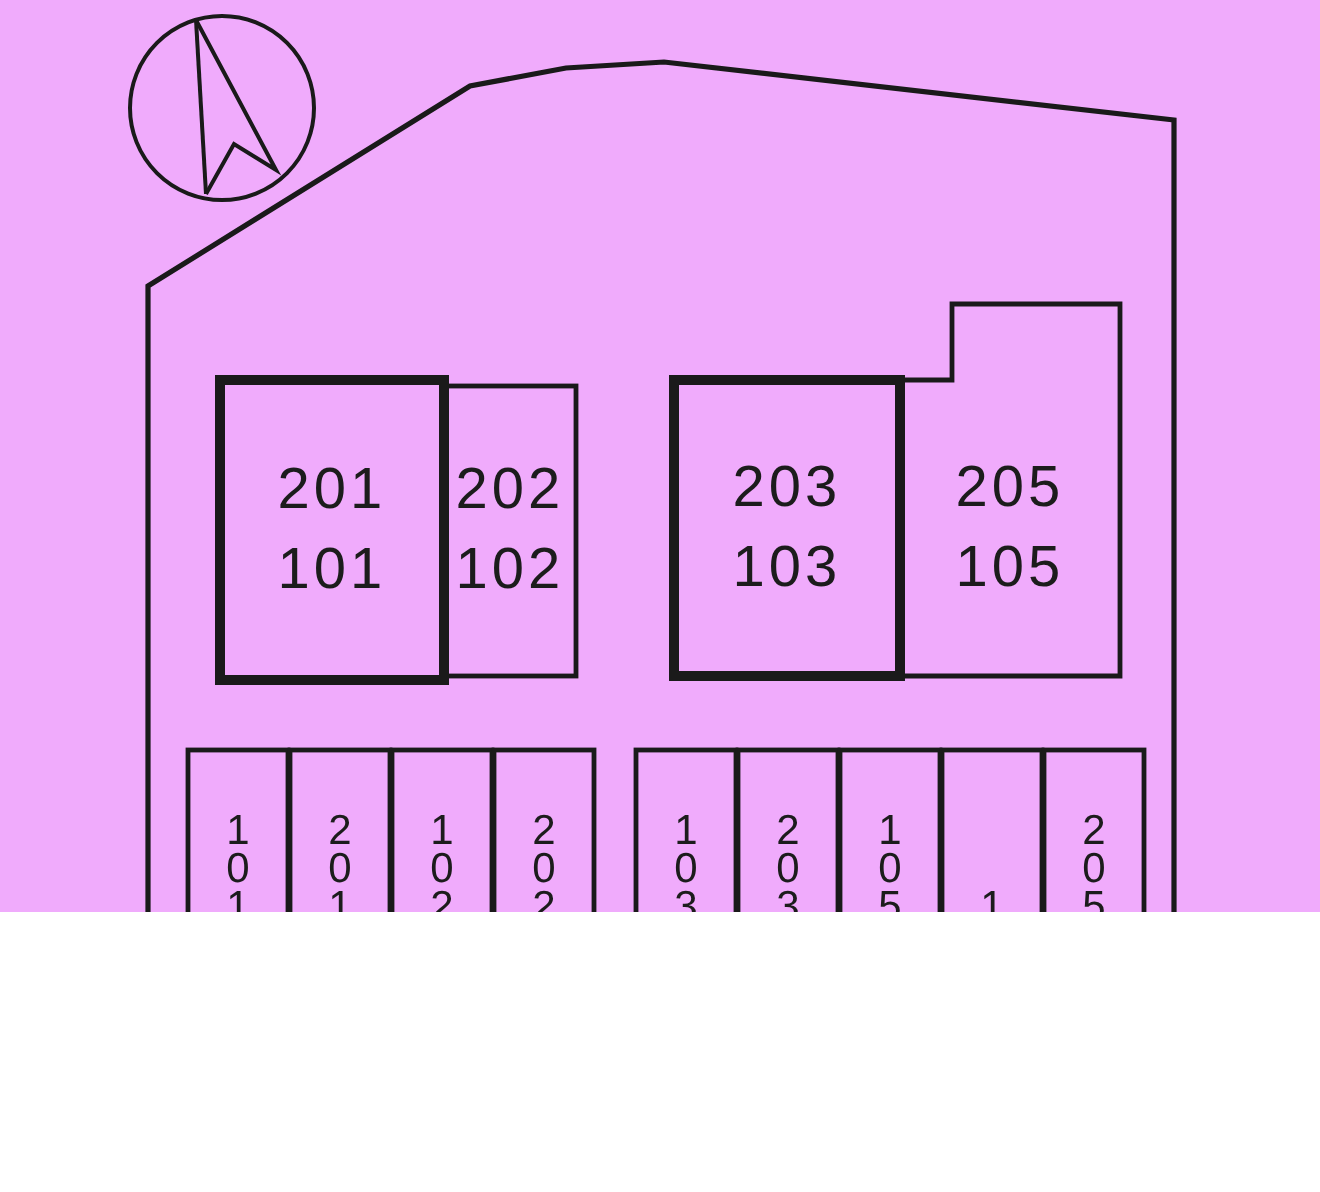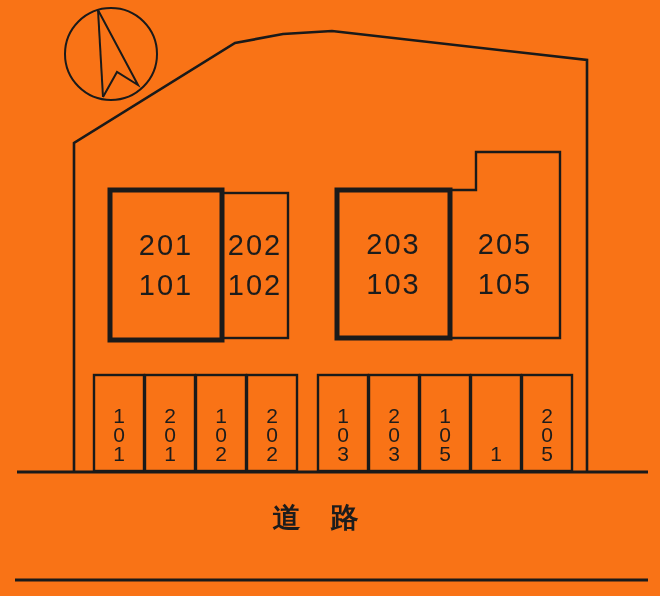--- a/index.html
+++ b/index.html
@@ -1,20 +1,20 @@
 <!DOCTYPE html>
 <html><head>
 <meta charset="utf-8">
 <style>
   html, body { margin: 0; padding: 0; background: #ffffff; }
   .canvas {
     position: relative;
     width: 660px;
-    height: 596px;
-    background: #f97316;
+    height: 456px;
+    background: #f0abfc;
     font-family: "Liberation Sans", sans-serif;
     color: #1a1a1a;
     overflow: hidden;
   }
   .plan-svg { position: absolute; left: 0; top: 0; }
   .unit {
     position: absolute;
     display: flex;
     flex-direction: column;
     align-items: center;

